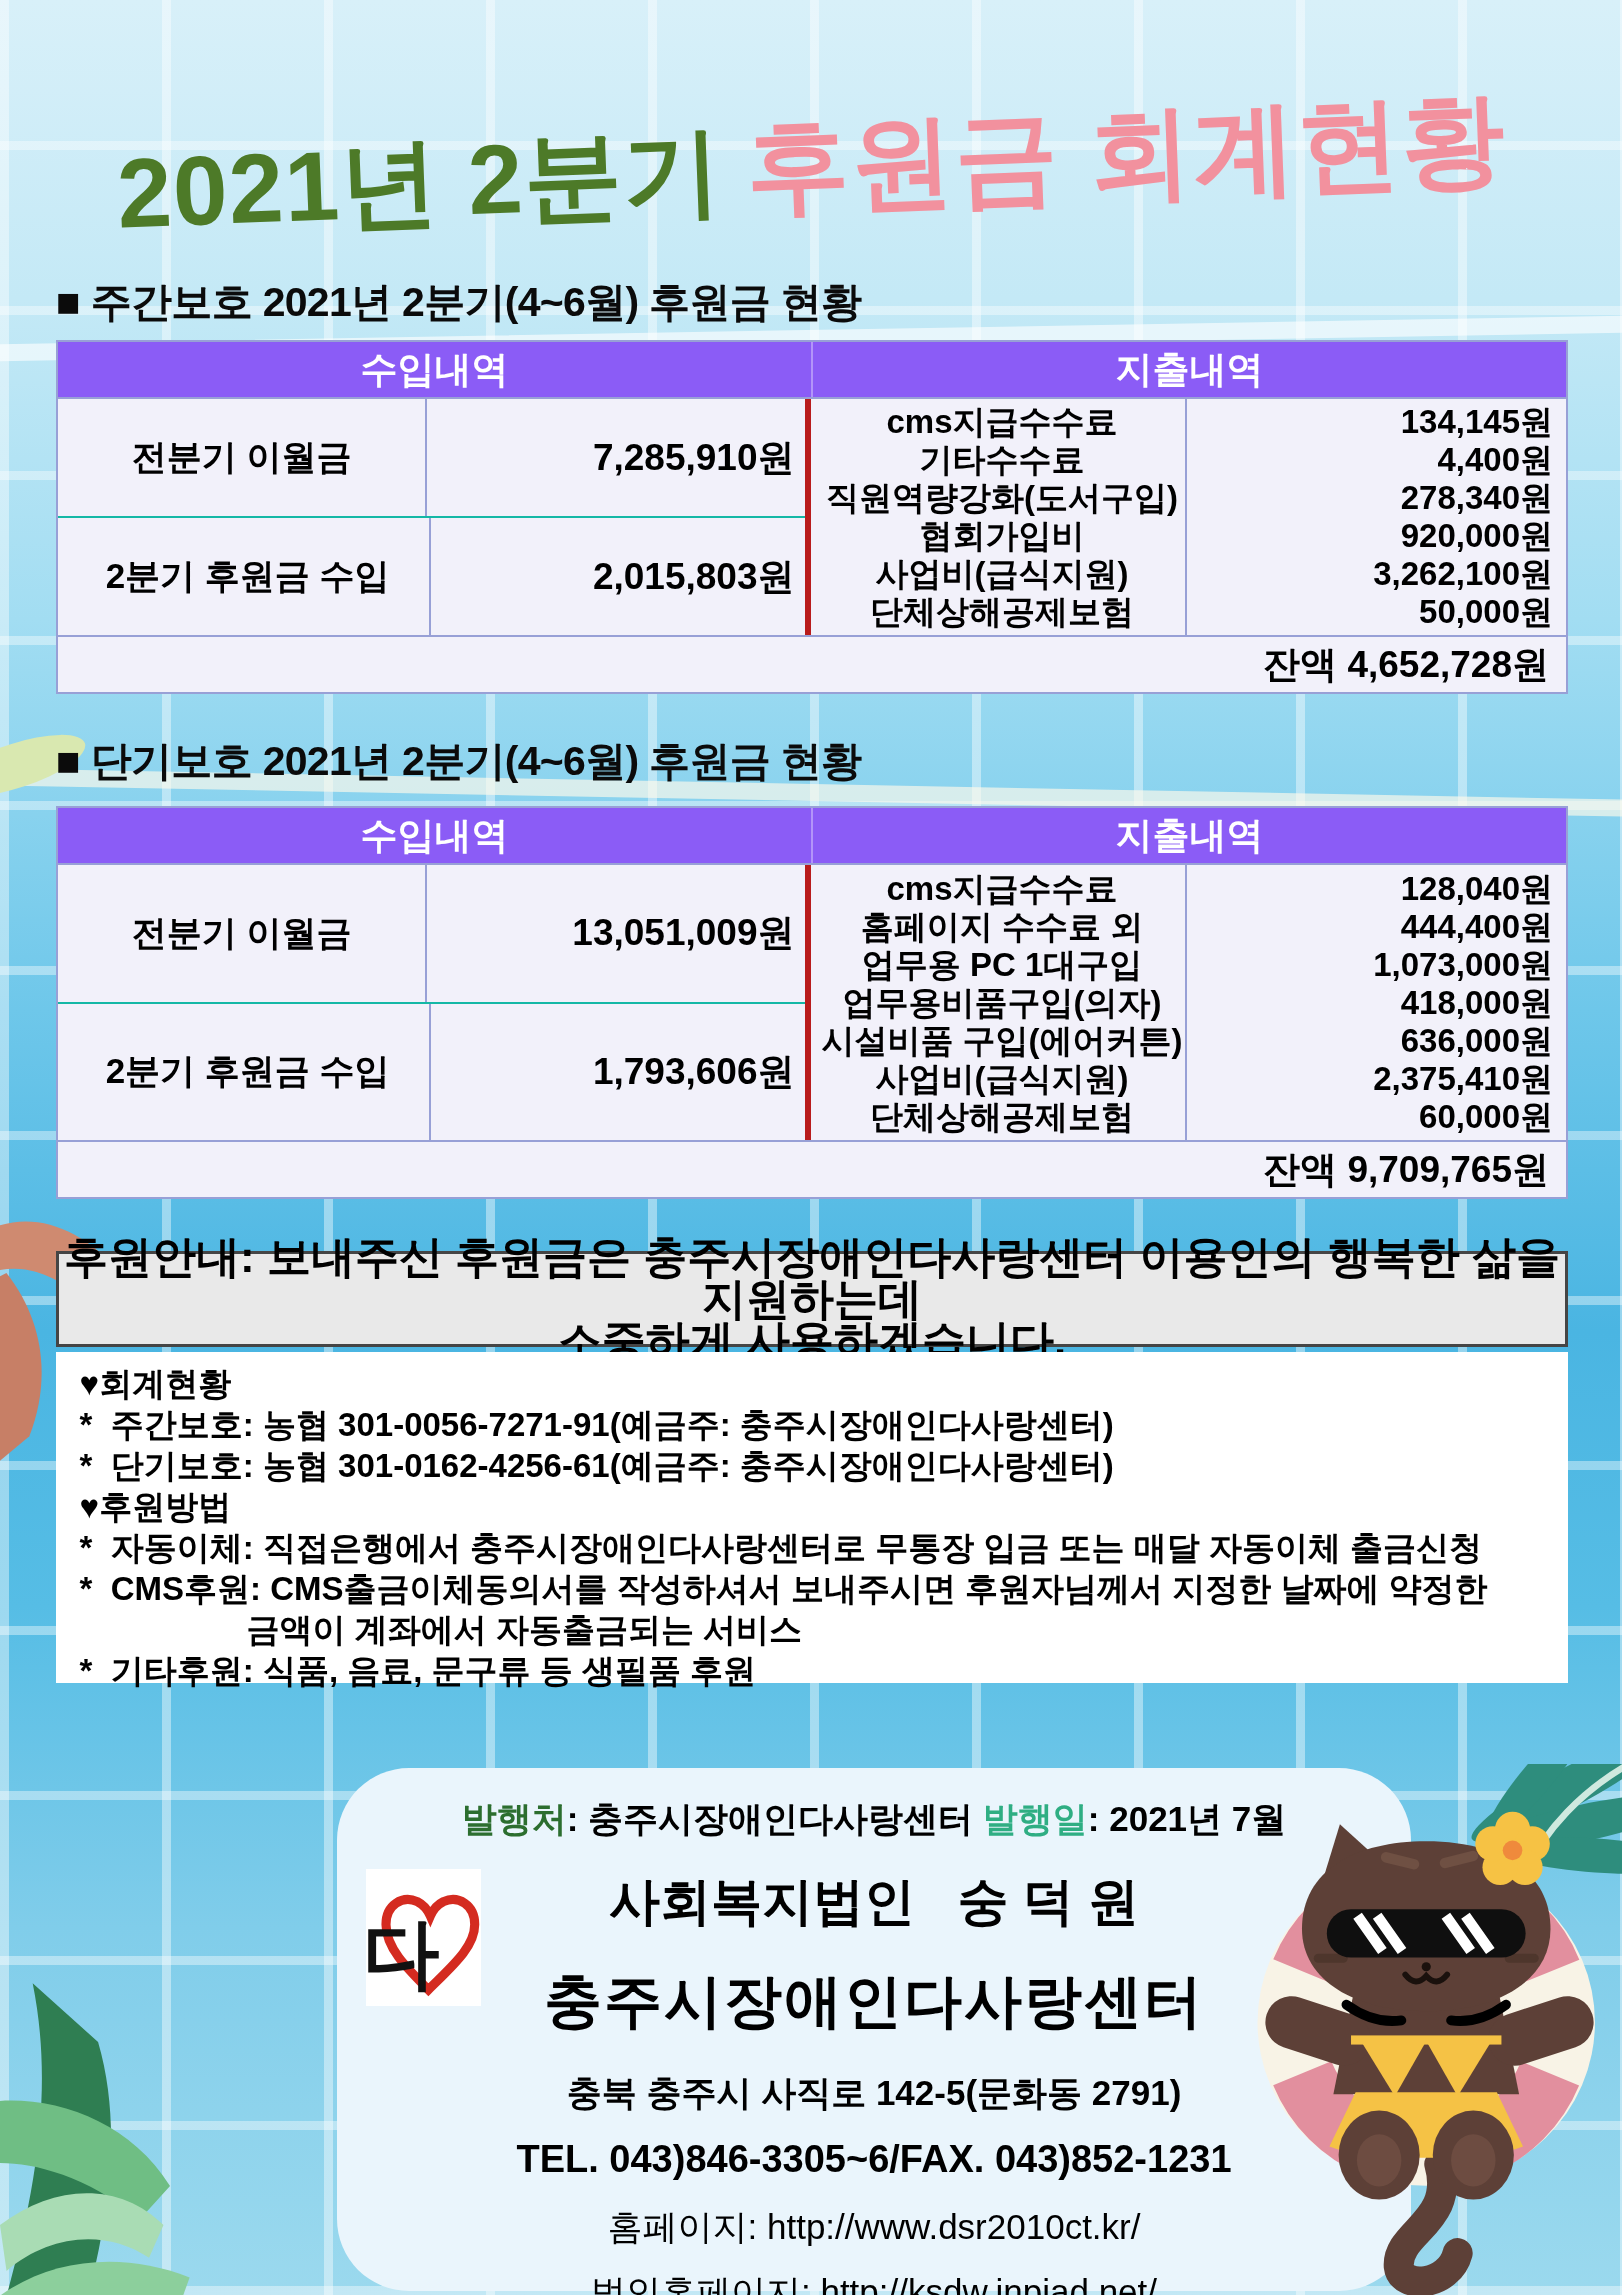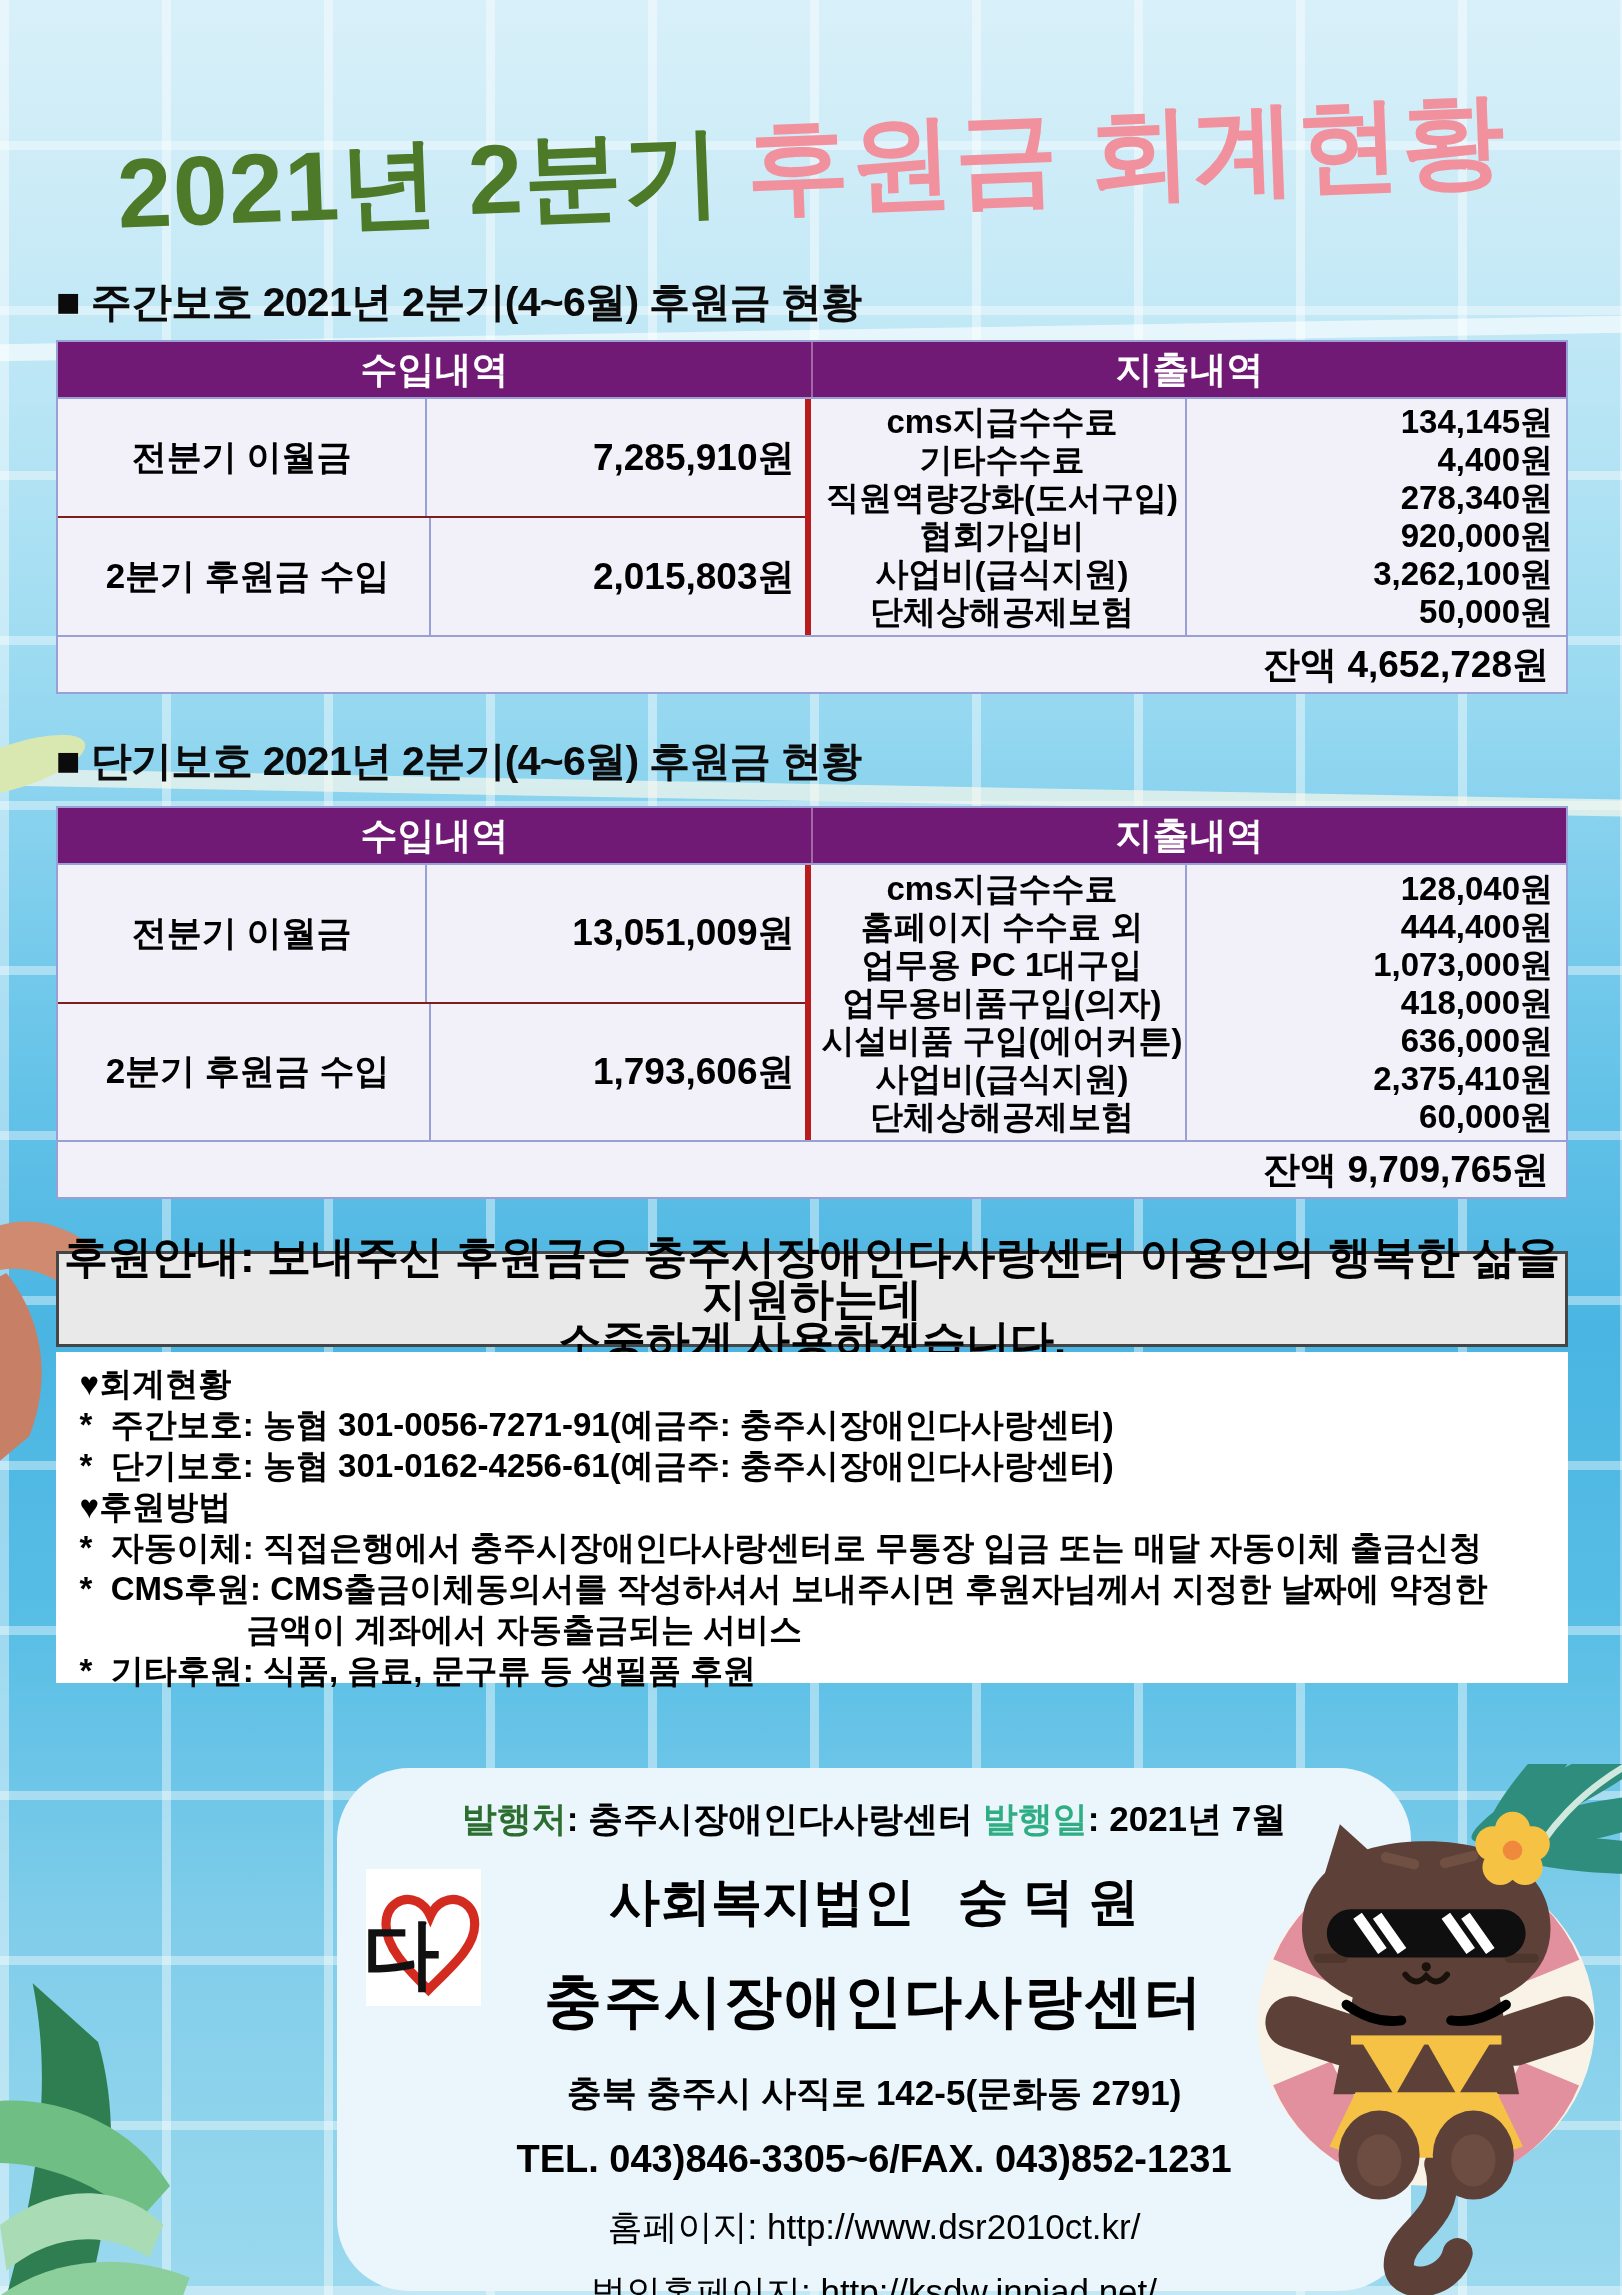--- a/index.html
+++ b/index.html
@@ -19,30 +19,30 @@
     transform:rotate(-2.2deg);font-weight:800;white-space:nowrap;}
   .t-green{font-size:98px;color:#4d7a28;letter-spacing:1.3px;}
   .t-pink{font-size:103px;color:#f2919e;letter-spacing:1.3px;margin-left:18.3px;}
 
   .sec-heading{position:absolute;left:56px;font-size:41px;font-weight:800;color:#0b0b0b;letter-spacing:-0.7px;}
   .sh1{top:275px;} .sh2{top:734px;}
 
   .dtable{position:absolute;left:56px;width:1512px;background:#f2f1fa;
     border:2px solid #98a0d6;box-sizing:border-box;}
   .t1{top:340px;} .t2{top:806px;}
-  .thead{display:flex;height:55px;background:#701a75;}
+  .thead{display:flex;height:55px;background:#8b5cf6;}
   .th{flex:1;display:flex;align-items:center;justify-content:center;
     color:#fff;font-size:37px;font-weight:800;}
   .th+.th{border-left:2px solid rgba(255,255,255,.35);}
   .tbody{display:flex;border-top:2px solid #98a0d6;}
   .tb1{height:236px;} .tb2{height:275px;}
   .half{flex:1;display:flex;min-width:0;}
   .income{flex-direction:column;}
   .irow{flex:1;display:flex;}
-  .irow+.irow{border-top:2px solid #7f1d1d;padding-left:8px;}
+  .irow+.irow{border-top:2px solid #14b8a6;padding-left:8px;}
   .ilabel{flex:1;display:flex;align-items:center;justify-content:center;
     font-size:35px;font-weight:800;}
   .iamount{flex:1;border-left:2px solid #98a0d6;display:flex;align-items:center;
     justify-content:flex-end;padding-right:10.5px;font-size:37px;font-weight:800;}
   .expense{border-left:6px solid #b91c1c;padding-left:8px;}
   .elabels{flex:1;display:flex;flex-direction:column;justify-content:center;align-items:center;}
   .eamounts{flex:1;border-left:2px solid #98a0d6;display:flex;flex-direction:column;
     justify-content:center;align-items:flex-end;padding-right:13px;}
   .eline{font-size:33px;font-weight:800;line-height:38px;white-space:nowrap;}
   .balance{height:55px;border-top:2px solid #98a0d6;display:flex;align-items:center;

